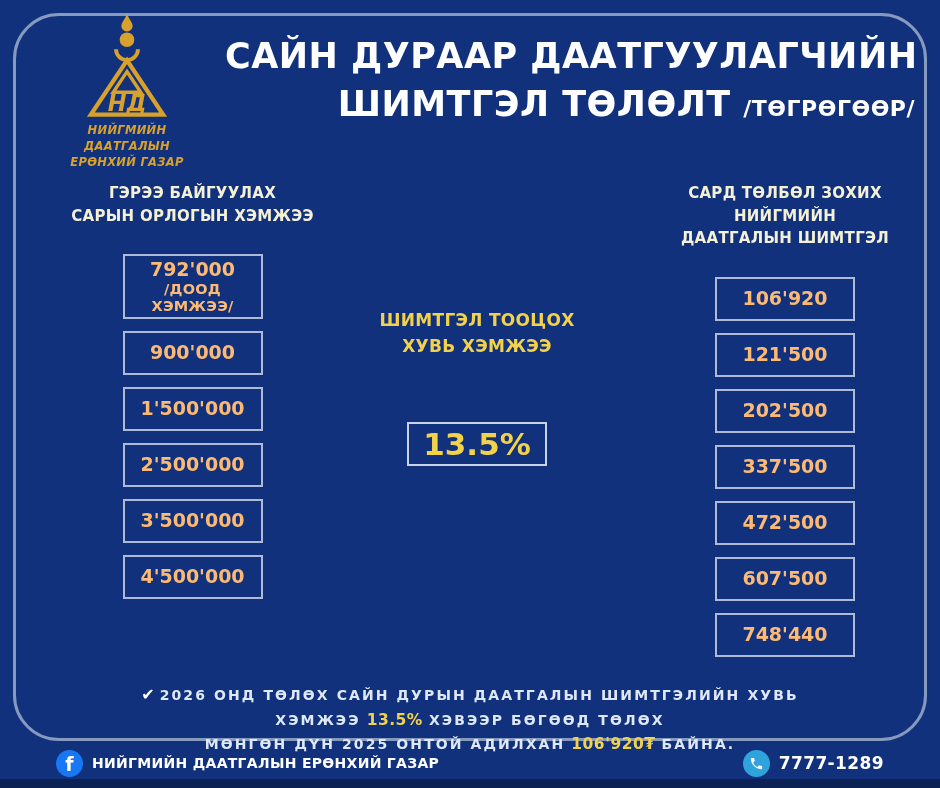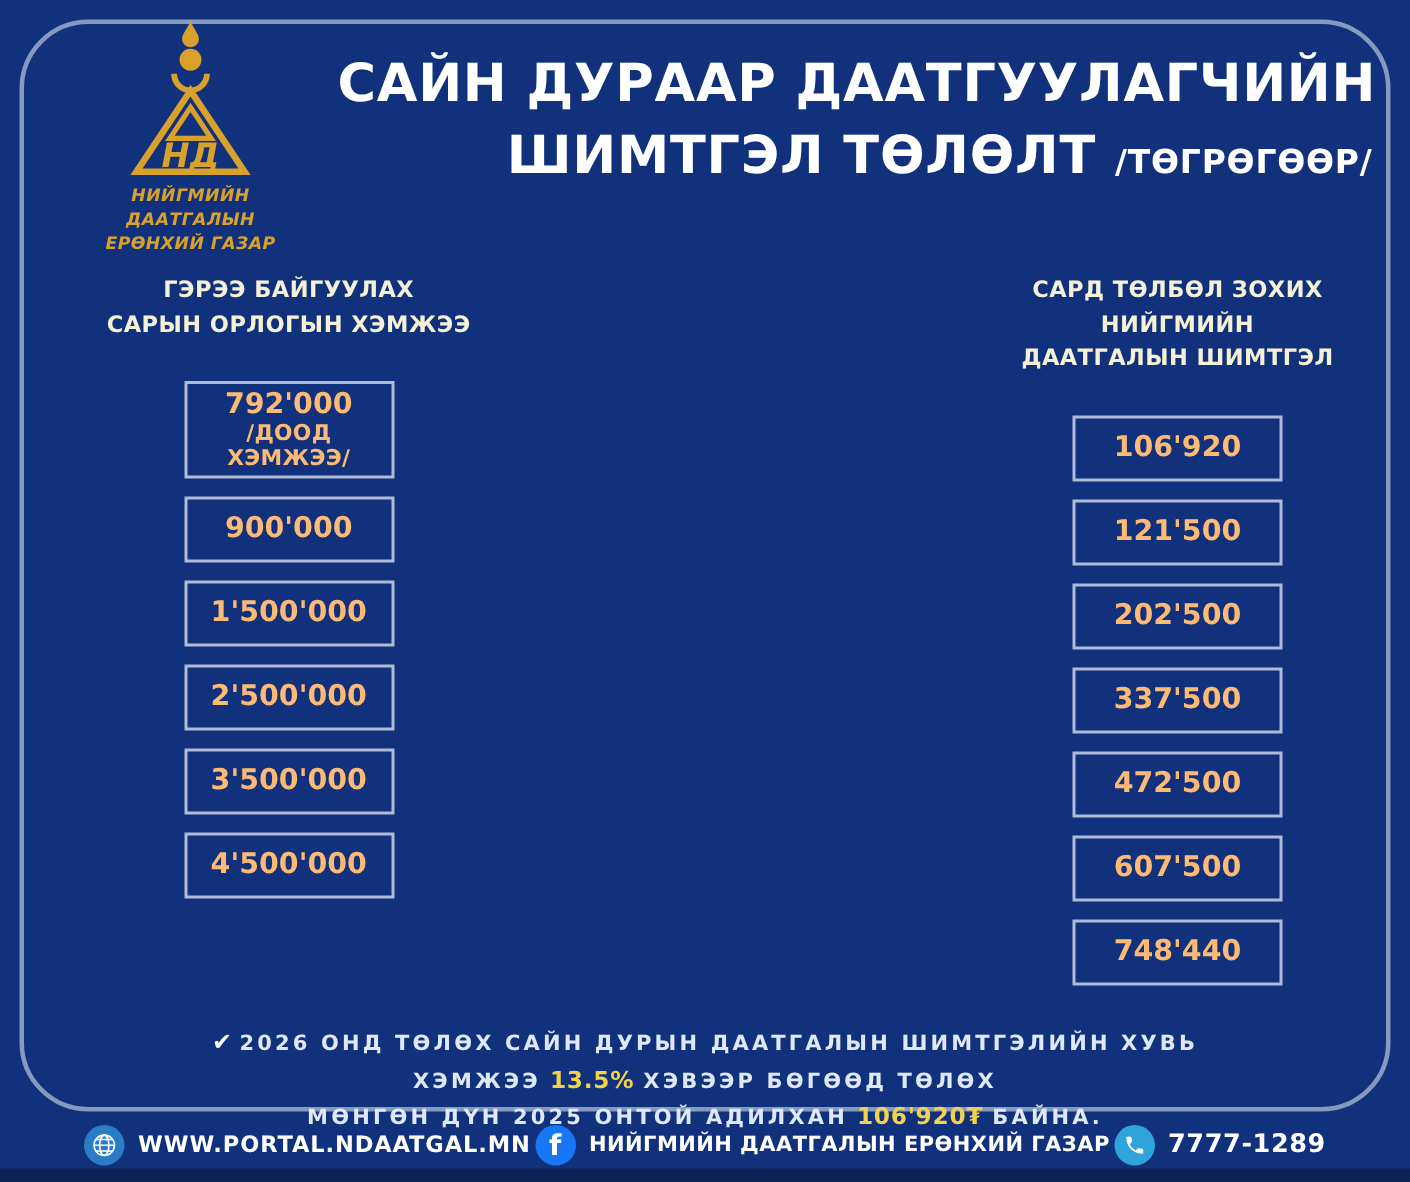--- a/index.html
+++ b/index.html
@@ -131,20 +131,29 @@
         <span>3'500'000</span>
 
       </div>
       <div class="value-box">
         <span>4'500'000</span>
 
       </div>
     </div>
   </div>
 
+  <div class="col col-mid">
+    <div class="mid-label">
+      <div>ШИМТГЭЛ ТООЦОХ</div>
+      <div>ХУВЬ ХЭМЖЭЭ</div>
+    </div>
+    <div class="rate-box">
+      <span>13.5%</span>
+    </div>
+  </div>
 
   <div class="col col-right">
     <div class="col-header">
       <div>САРД ТӨЛБӨЛ ЗОХИХ НИЙГМИЙН</div>
       <div>ДААТГАЛЫН ШИМТГЭЛ</div>
     </div>
     <div class="box-list">
       <div class="value-box">
         <span>106'920</span>
       </div>
@@ -169,34 +178,20 @@
     </div>
   </div>
 
   <div class="note">
     <span class="check">✔</span><span>2026 ОНД ТӨЛӨХ САЙН ДУРЫН ДААТГАЛЫН ШИМТГЭЛИЙН ХУВЬ ХЭМЖЭЭ</span><span class="hl">13.5%</span><span>ХЭВЭЭР БӨГӨӨД ТӨЛӨХ</span><br>
     <span>МӨНГӨН ДҮН 2025 ОНТОЙ АДИЛХАН</span><span class="hl">106'920₮</span><span>БАЙНА.</span>
   </div>
 
   <div class="bottom-strip"></div>
   <div class="footer">
-    <div class="footer-item">
-      <span class="icon-circle globe-bg">
-        <svg width="17" height="17" viewBox="0 0 20 20">
-          <g fill="none" stroke="#FFFFFF" stroke-width="1.3">
-            <circle cx="10" cy="10" r="8"></circle>
-            <ellipse cx="10" cy="10" rx="3.6" ry="8"></ellipse>
-            <line x1="2" y1="10" x2="18" y2="10"></line>
-            <line x1="3.2" y1="5.5" x2="16.8" y2="5.5"></line>
-            <line x1="3.2" y1="14.5" x2="16.8" y2="14.5"></line>
-          </g>
-        </svg>
-      </span>
-      <span class="site-label">WWW.PORTAL.NDAATGAL.MN</span>
-    </div>
     <div class="footer-item">
       <span class="icon-circle fb-bg">
         <span class="fb-f">f</span>
       </span>
       <span class="fb-label">НИЙГМИЙН ДААТГАЛЫН ЕРӨНХИЙ ГАЗАР</span>
     </div>
     <div class="footer-item">
       <span class="icon-circle phone-bg">
         <svg width="15" height="15" viewBox="0 0 24 24">
           <path fill="#FFFFFF" d="M6.6 10.8c1.5 2.9 3.8 5.2 6.7 6.7l2.2-2.2c.3-.3.7-.4 1-.2 1.1.4 2.3.6 3.5.6.6 0 1 .4 1 1V20c0 .6-.4 1-1 1C10.6 21 3 13.4 3 4c0-.6.4-1 1-1h3.5c.6 0 1 .4 1 1 0 1.2.2 2.4.6 3.5.1.3 0 .7-.2 1l-2.3 2.3z"></path>

